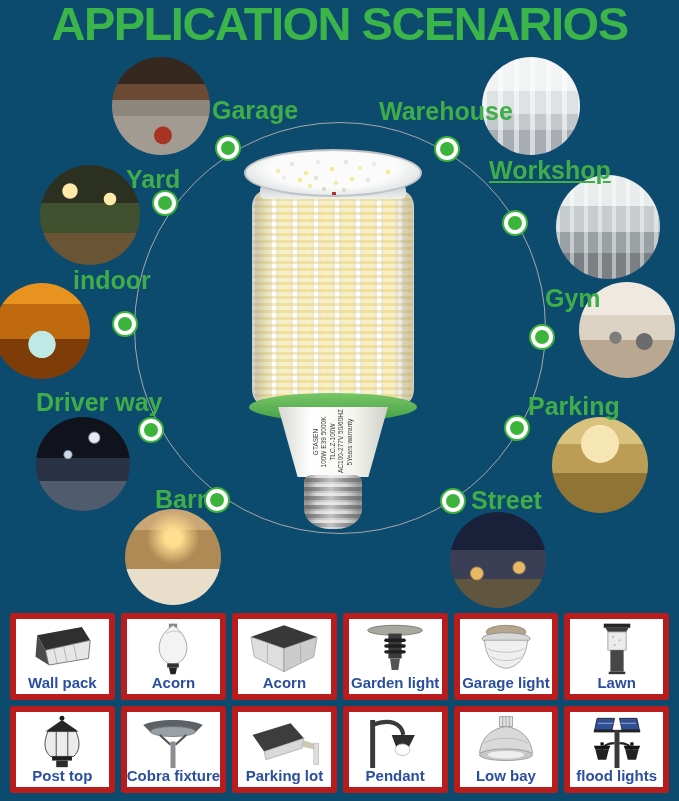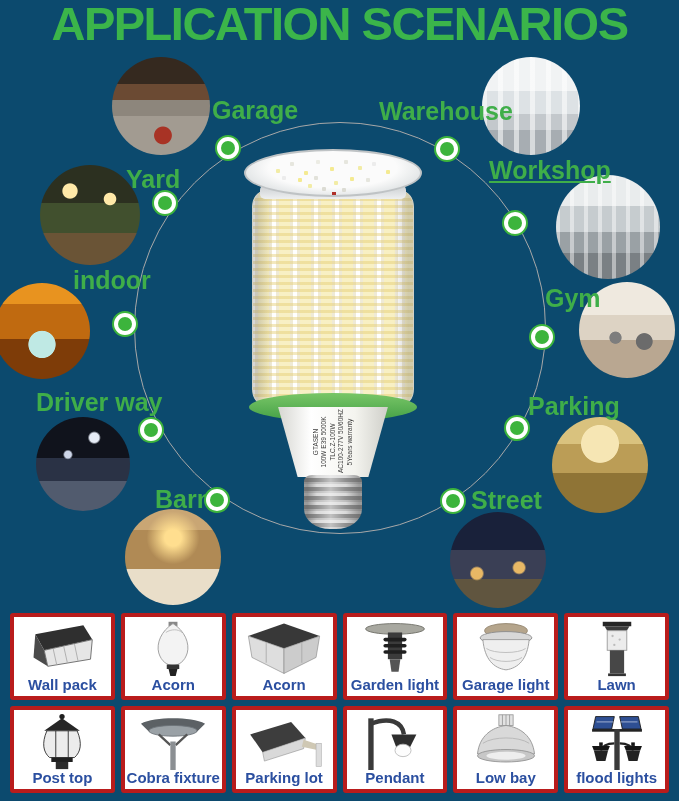--- a/index.html
+++ b/index.html
@@ -84,21 +84,21 @@
     transform:translate(-50%,-50%) rotate(-90deg);
     font-size:6.5px;line-height:1.3;color:#3c3c3c;text-align:center;white-space:nowrap;}
   .bulb-screw{position:absolute;left:60px;top:330px;width:58px;height:54px;
     border-radius:8px 8px 26px 26px/6px 6px 20px 20px;
     background:
       linear-gradient(90deg, rgba(80,80,80,.45) 0 6%, rgba(255,255,255,0) 22%, rgba(255,255,255,.45) 46%, rgba(255,255,255,0) 72%, rgba(80,80,80,.45) 95%),
       repeating-linear-gradient(180deg,#d9d9d9 0 3px,#8f8f8f 3px 7px,#bdbdbd 7px 9px);}
   
   .grid{position:absolute;left:10px;top:613px;width:659px;z-index:6;
         display:grid;grid-template-columns:repeat(6,1fr);grid-template-rows:87px 87px;gap:6px 6px;}
-  .cell{border:4px solid #b91c1c;border-radius:3px;background:#fff;
+  .cell{border:6px solid #b91c1c;border-radius:3px;background:#fff;
         display:flex;flex-direction:column;align-items:center;justify-content:flex-end;box-sizing:border-box;}
   .cell svg{flex:1 1 auto;width:92px;height:56px;margin-top:3px;}
   .flabel{font-size:15px;font-weight:700;color:#2b4fa0;padding-bottom:4px;line-height:1;white-space:nowrap;}
 </style>
 </head>
 <body>
 
 <div class="stage">
 
   <div class="title">APPLICATION SCENARIOS</div>

